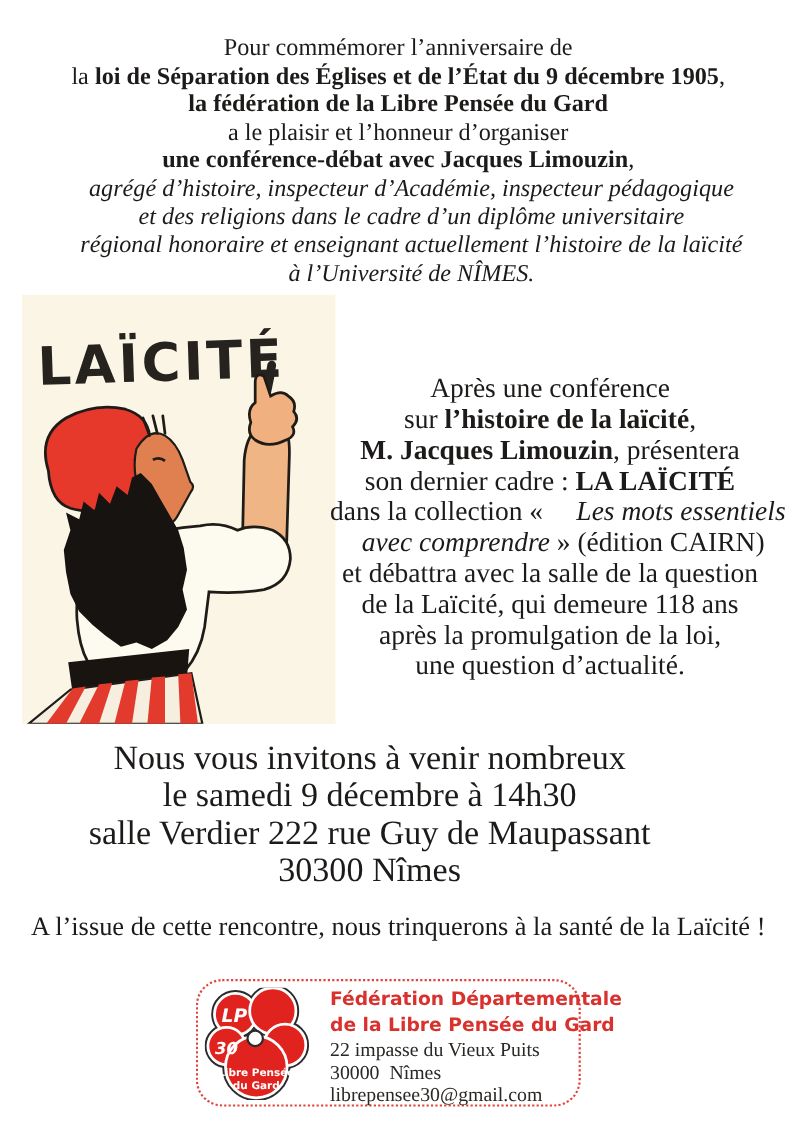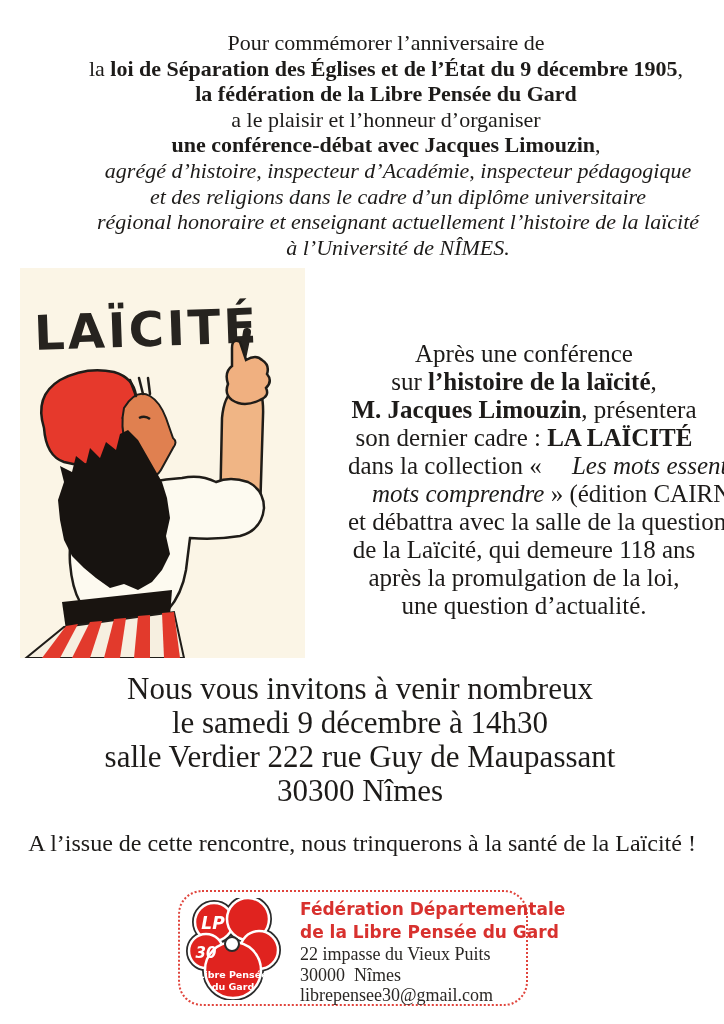--- a/index.html
+++ b/index.html
@@ -1,20 +1,20 @@
 <!DOCTYPE html>
 <html><head>
 <meta charset="utf-8">
 <style>
   html,body{margin:0;padding:0;background:#ffffff;}
   .page{
     position:relative;width:724px;height:1024px;background:#ffffff;
     font-family:"Liberation Serif", serif;color:#1d1b19;overflow:hidden;
   }
-  .line{white-space:nowrap;margin-left:48px;}
+  .line{white-space:nowrap;}
   .b{font-weight:bold;}
   .i{font-style:italic;padding-left:24px;}
 
   
   .intro{position:absolute;top:30px;left:0;width:724px;text-align:center;
          font-size:22px;line-height:25.6px;}
 
   
   .illustration{position:absolute;left:20px;top:268px;width:285px;height:390px;
                 background:#fbf5e6;}
@@ -102,21 +102,21 @@
       </g>
     </svg>
   </div>
 
   <div class="conference">
     <div class="line c">Après une conférence</div>
     <div class="line c"><span>sur </span><span class="b">l’histoire de la laïcité</span><span>,</span></div>
     <div class="line c"><span class="b">M. Jacques Limouzin</span><span>, présentera</span></div>
     <div class="line c"><span>son dernier cadre : </span><span class="b">LA LAÏCITÉ</span></div>
     <div class="line l"><span>dans la collection « </span><span class="i">Les mots essentiels</span></div>
-    <div class="line l"><span class="i">mots comprendre</span><span> » (édition CAIRN)</span></div>
+    <div class="line l"><span class="i">avec comprendre</span><span> » (édition CAIRN)</span></div>
     <div class="line l">et débattra avec la salle de la question</div>
     <div class="line l">de la Laïcité, qui demeure 118 ans</div>
     <div class="line l">après la promulgation de la loi,</div>
     <div class="line l">une question d’actualité.</div>
   </div>
 
   <div class="invitation">
     <div class="line">Nous vous invitons à venir nombreux</div>
     <div class="line">le samedi 9 décembre à 14h30</div>
     <div class="line">salle Verdier 222 rue Guy de Maupassant</div>

